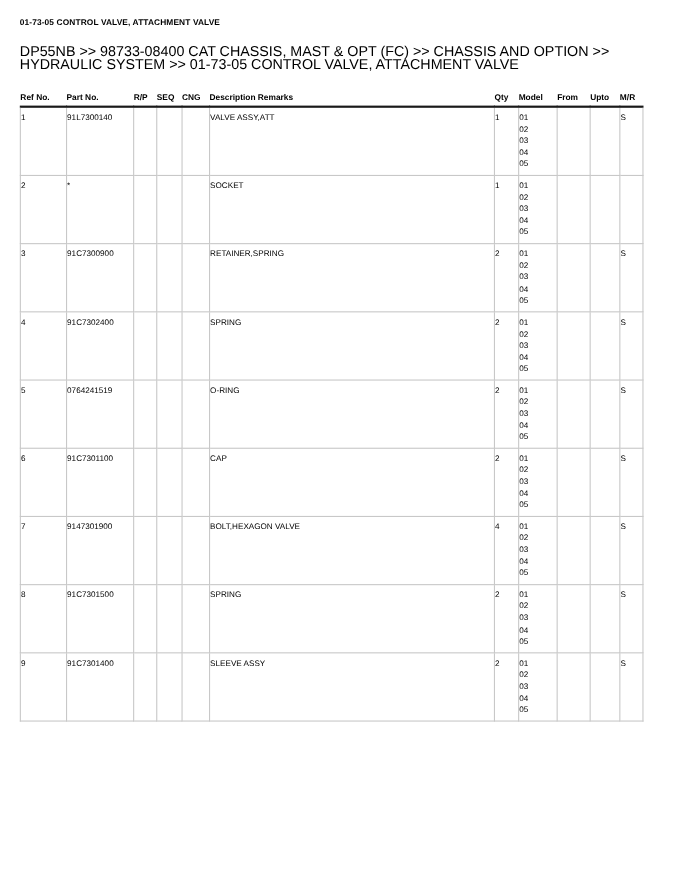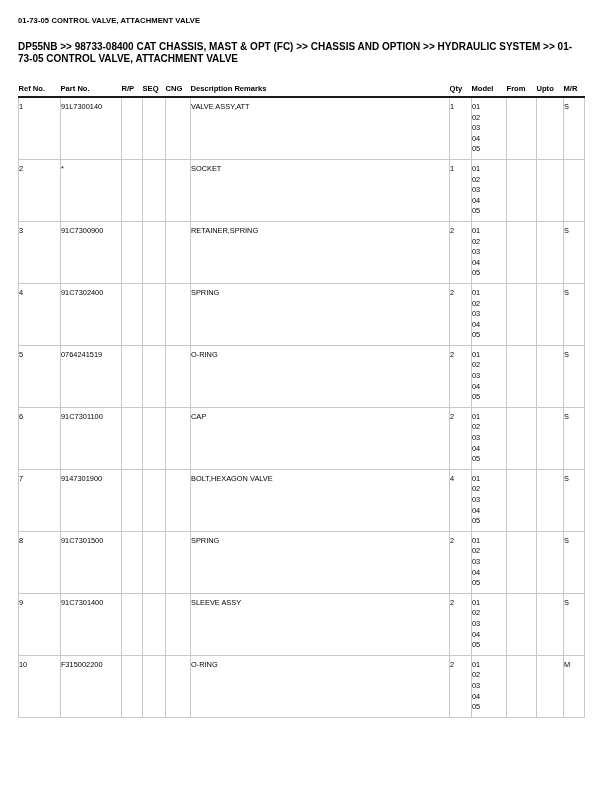--- a/index.html
+++ b/index.html
@@ -31,22 +31,22 @@
     font-size: 7.6px;
     font-weight: bold;
     letter-spacing: 0.1px;
     white-space: nowrap;
   }
   .breadcrumb {
     position: absolute;
     left: 18px;
     top: 41px;
     width: 566px;
-    font-size: 10px;
-    font-weight: bold;
+    font-size: 13px;
+    font-weight: normal;
     line-height: 11.5px;
     letter-spacing: 0.0px;
   }
 
   
   .table-wrap {
     position: absolute;
     left: 18px;
     top: 84px;
     width: 566px;
@@ -327,36 +327,17 @@
               <span class="model-line">01</span>
               <span class="model-line">02</span>
               <span class="model-line">03</span>
               <span class="model-line">04</span>
               <span class="model-line">05</span>
             </td>
             <td></td>
             <td></td>
             <td class="cell-pad-mr">S</td>
           </tr>
-          <tr>
-            <td class="cell-pad-ref">10</td>
-            <td class="cell-pad-part">F315002200</td>
-            <td></td>
-            <td></td>
-            <td></td>
-            <td class="cell-pad-desc">O-RING</td>
-            <td class="cell-pad-qty">2</td>
-            <td class="cell-pad-model">
-              <span class="model-line">01</span>
-              <span class="model-line">02</span>
-              <span class="model-line">03</span>
-              <span class="model-line">04</span>
-              <span class="model-line">05</span>
-            </td>
-            <td></td>
-            <td></td>
-            <td class="cell-pad-mr">M</td>
-          </tr>
         </tbody>
     </table>
   </div>
 
 </div>
 
 </body></html>

